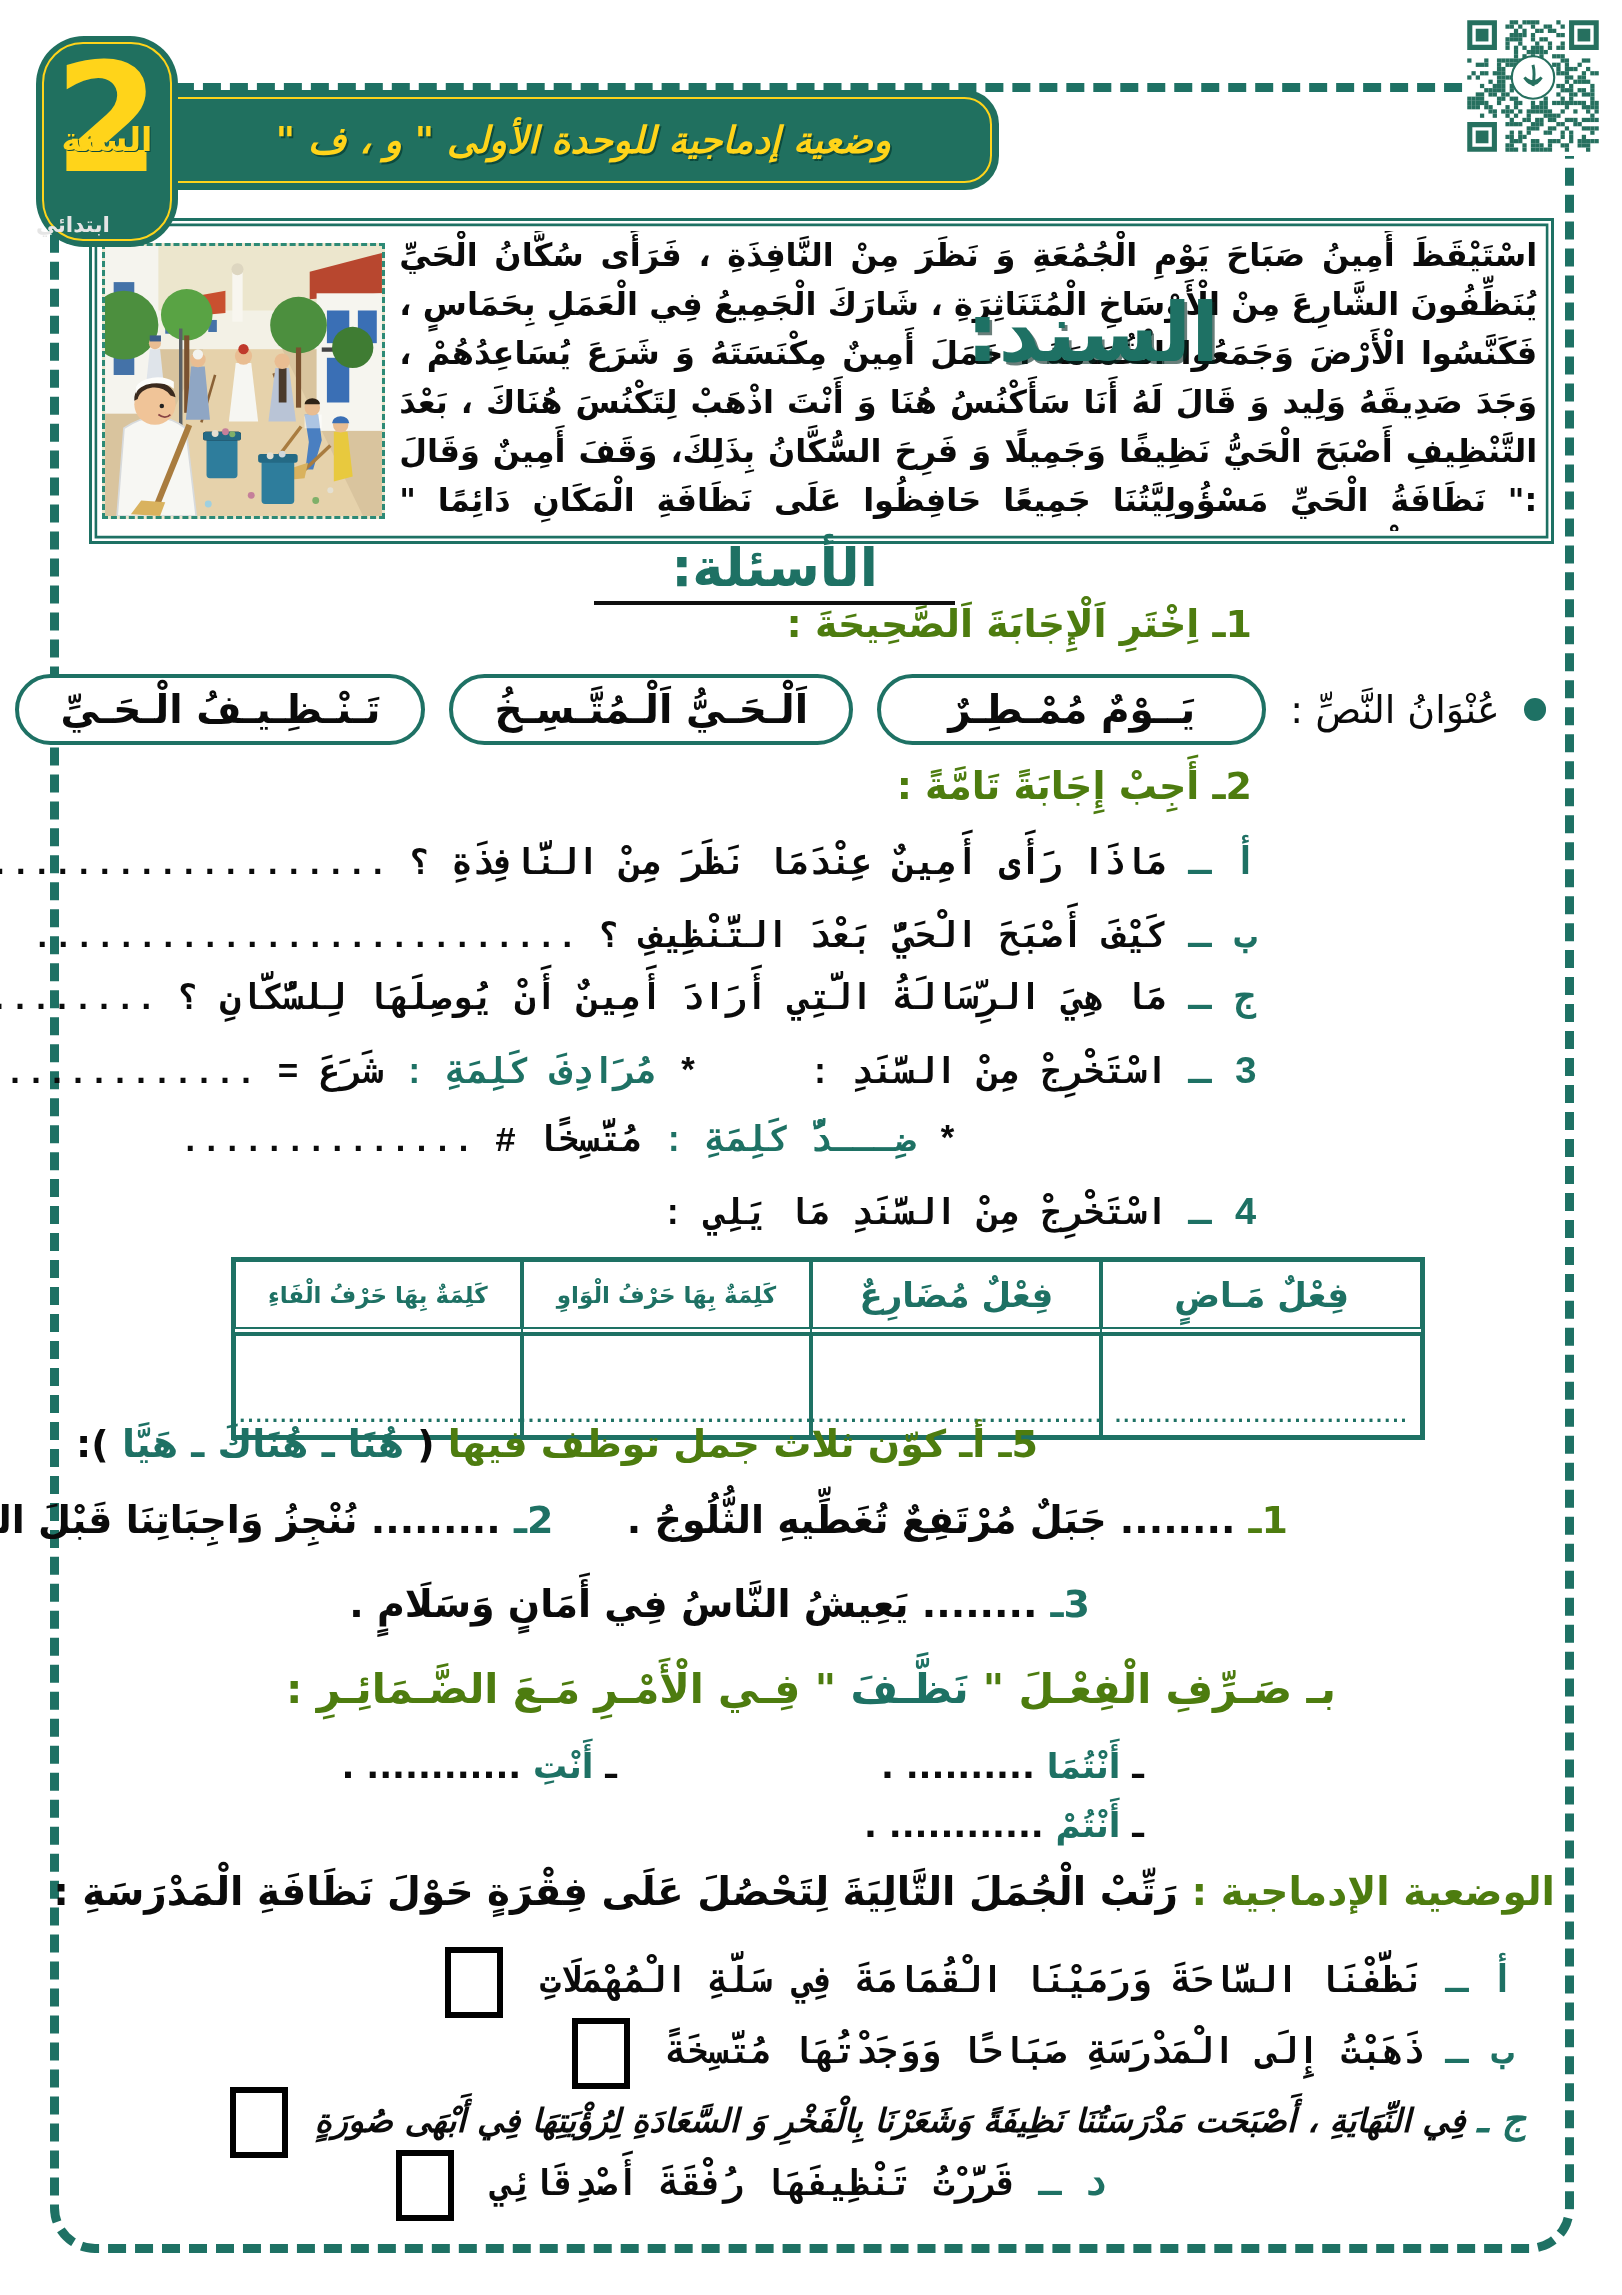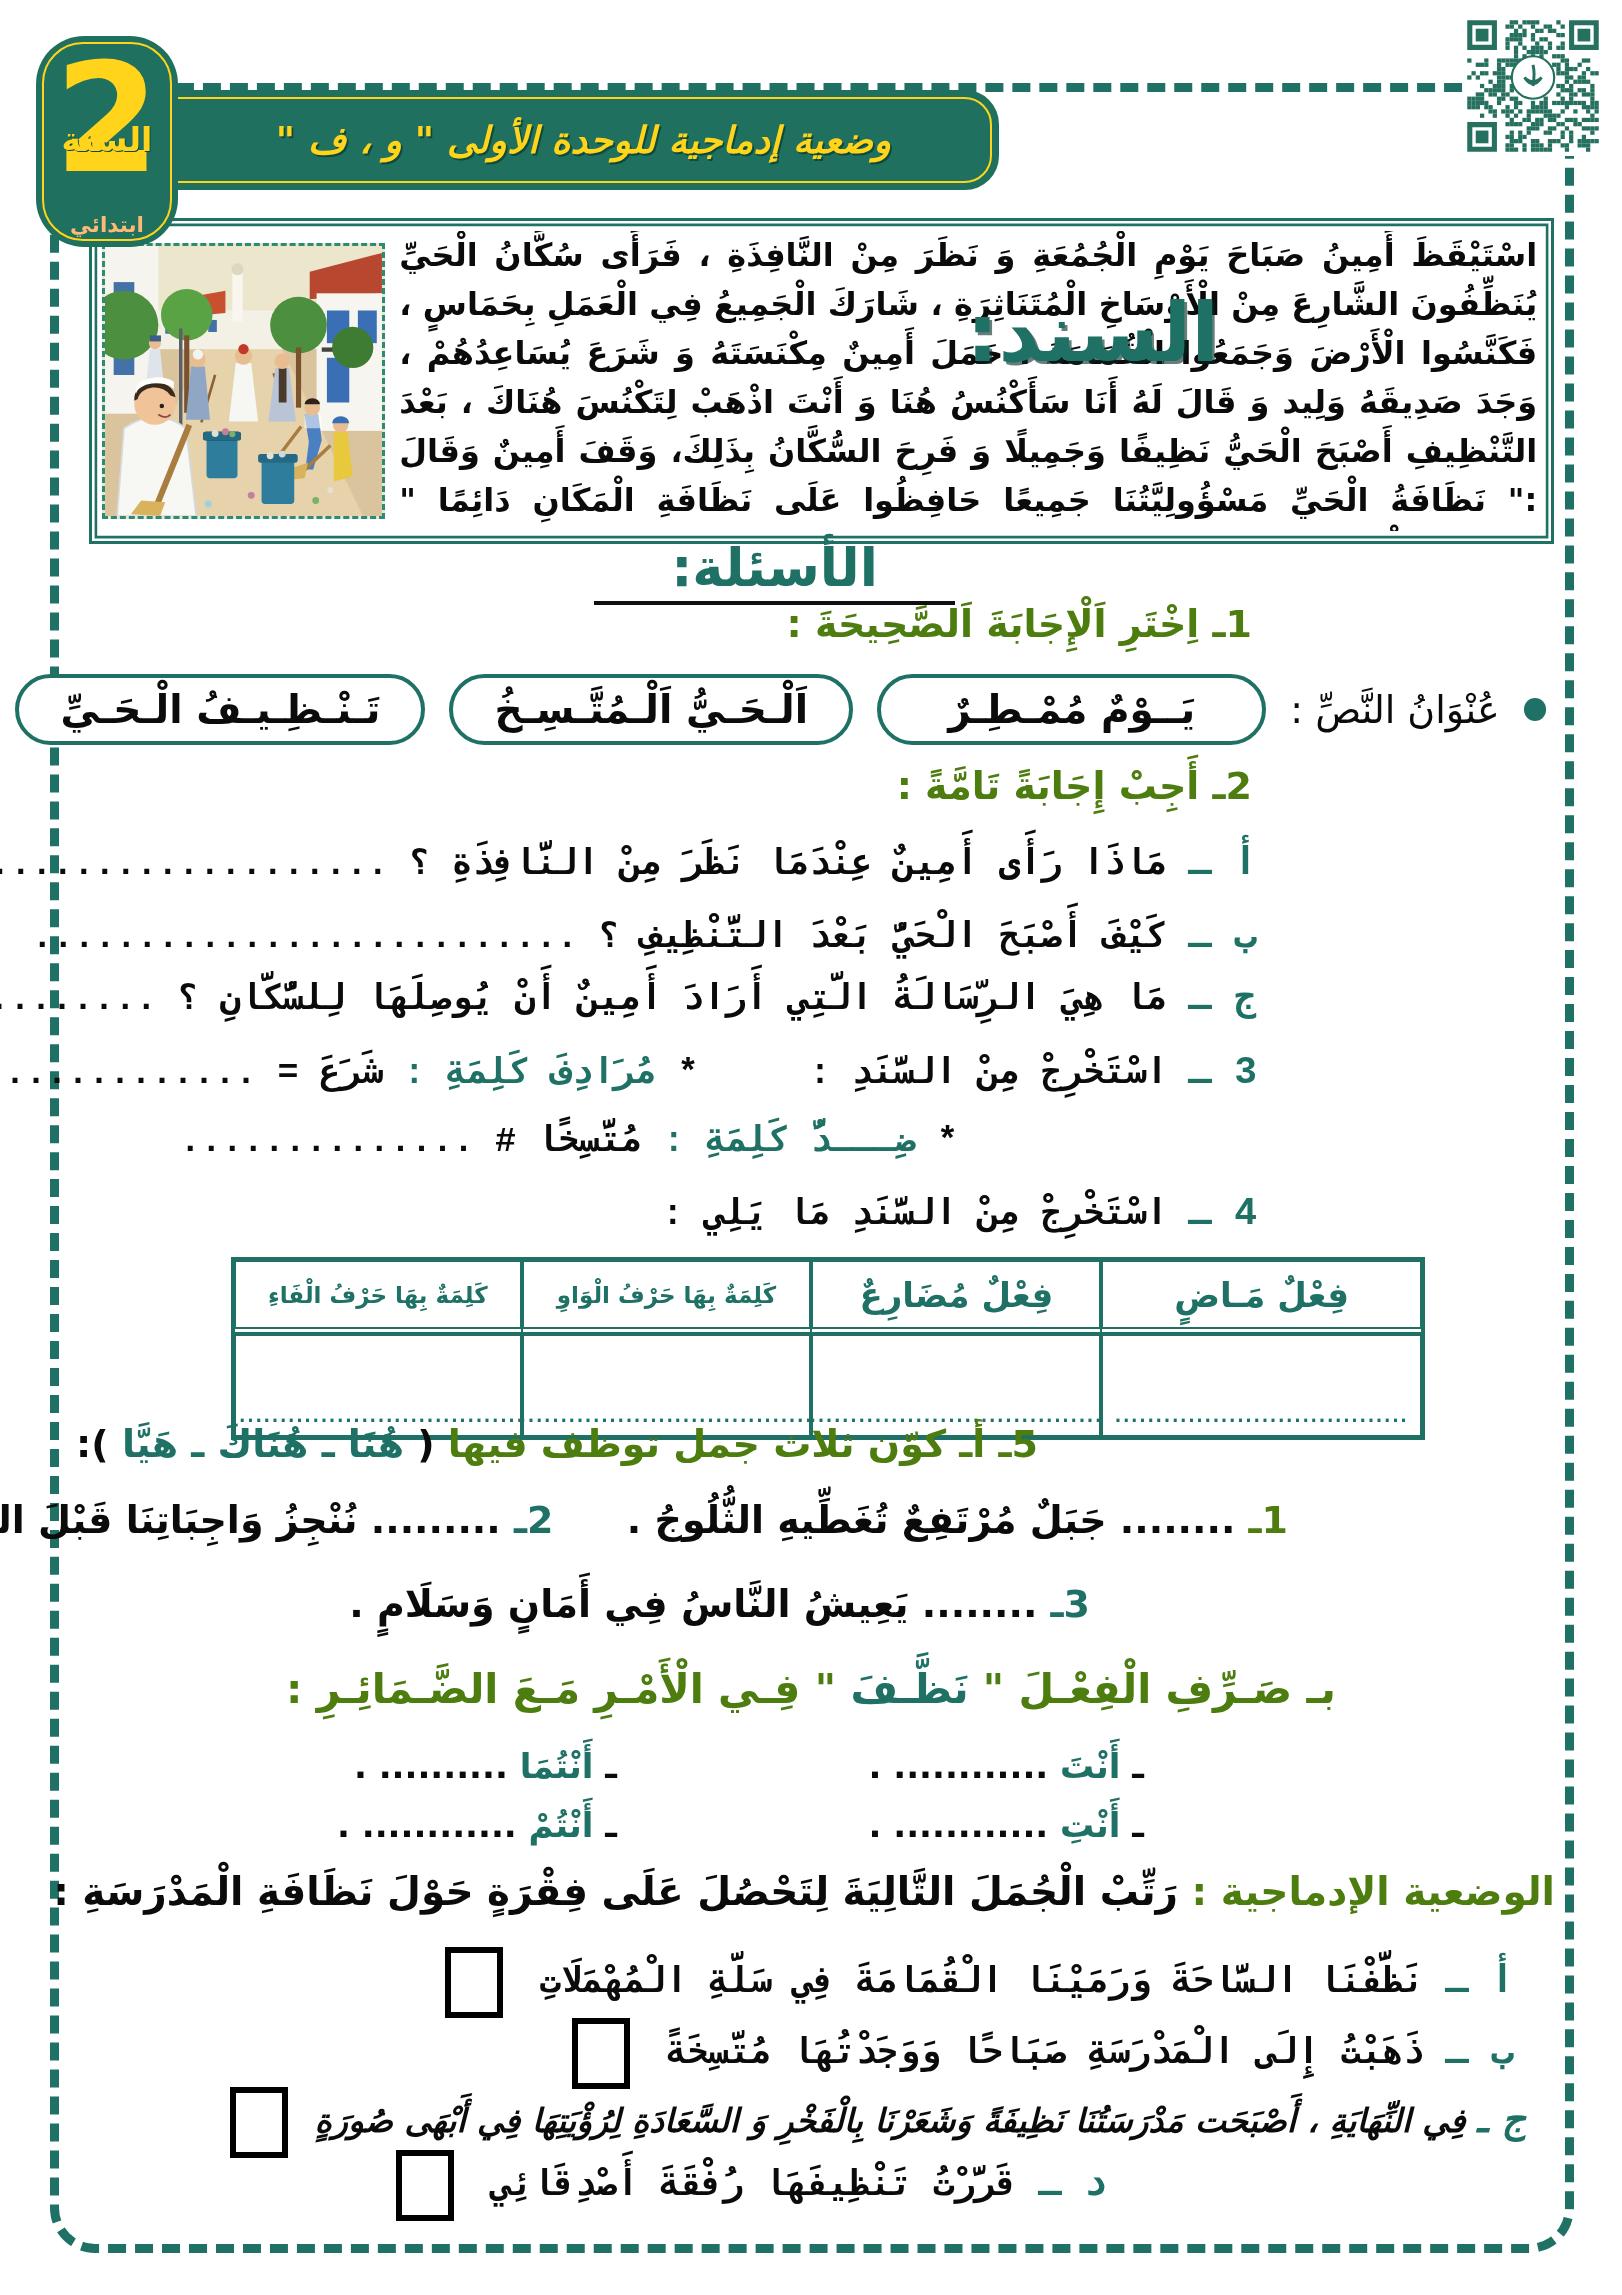--- a/index.html
+++ b/index.html
@@ -8,22 +8,22 @@
   .abs{position:absolute;}
   
   .frame{left:50px;top:83px;width:1506px;height:2152px;border:9.5px dashed #1e7164;border-radius:45px;}
   
   .badge{left:36px;top:36px;width:142px;height:211px;background:#20705f;border-radius:48px;z-index:4;}
   .badge-inner{position:absolute;inset:6px;border:2.6px solid #ffd41a;border-radius:41px;}
   .badge-num{position:absolute;left:0;right:0;top:-6.9px;text-align:center;font-size:151px;line-height:1.2;
              font-weight:bold;color:#ffd41a;}
   .badge-grade{position:absolute;left:0;right:0;top:84px;text-align:center;font-size:33px;font-weight:bold;
              color:#ffd41a;letter-spacing:3.4px;text-shadow:0.9px 0.9px 0 #0c4a3e;}
-  .badge-level{position:absolute;left:0;right:0;bottom:10.3px;text-align:center;font-size:21.5px;font-weight:bold;
-             color:#fdba74;}
+  .badge-level{position:absolute;left:0;right:0;bottom:10.3px;text-align:left;font-size:21.5px;font-weight:bold;
+             color:#e5e5e5;}
   
   .banner{left:168px;top:90px;width:831px;height:100px;background:#20705f;border-radius:0 34px 34px 0;z-index:3;}
   .banner-inner{position:absolute;inset:6.9px;border:2.6px solid #ffd41a;border-radius:0 27.5px 27.5px 0;
              display:flex;align-items:center;justify-content:center;}
   .banner-text{color:#ffd41a;font-size:37px;font-weight:bold;font-style:italic;
              text-shadow:1.7px 1.7px 0 #0c4a3e;white-space:nowrap;}
   
   .sanad-title{right:403px;top:286px;font-size:81px;font-weight:bold;color:#1e7164;
              text-shadow:2.6px 2.6px 0 rgba(5,40,34,.6);z-index:3;}
   .qr{left:1463px;top:15.5px;width:140px;height:140px;z-index:5;background:#fff;}
@@ -590,21 +590,20 @@
     <span class="dots">........</span>
     <span>يَعِيشُ النَّاسُ فِي أَمَانٍ وَسَلَامٍ .</span>
   </div>
 
   <div class="abs line center-line" style="top:1665px;font-size:41px;">
     <span class="red">بـ صَـرِّفِ الْفِعْـلَ " </span>
     <span class="teal">نَظَّـفَ</span>
     <span class="red"> " فِـي الْأَمْـرِ مَـعَ الضَّـمَائِـرِ :</span>
   </div>
   <div class="abs pron">
-    <div><span>ـ </span><span class="teal">أَنْتَ</span> <span class="dots">............</span><span> .</span></div>
     <div><span>ـ </span><span class="teal">أَنْتُمَا</span> <span class="dots">..........</span><span> .</span></div>
     <div><span>ـ </span><span class="teal">أَنْتِ</span> <span class="dots">............</span><span> .</span></div>
     <div><span>ـ </span><span class="teal">أَنْتُمْ</span> <span class="dots">............</span><span> .</span></div>
   </div>
 
   <div class="abs line" style="right:67px;top:1869px;font-size:39px;">
     <span class="red">الوضعية الإدماجية :</span>
     <span>رَتِّبْ الْجُمَلَ التَّالِيَةَ لِتَحْصُلَ عَلَى فِقْرَةٍ حَوْلَ نَظَافَةِ الْمَدْرَسَةِ :</span>
   </div>
   <div class="abs line t41" style="right:108px;top:1947px;">

